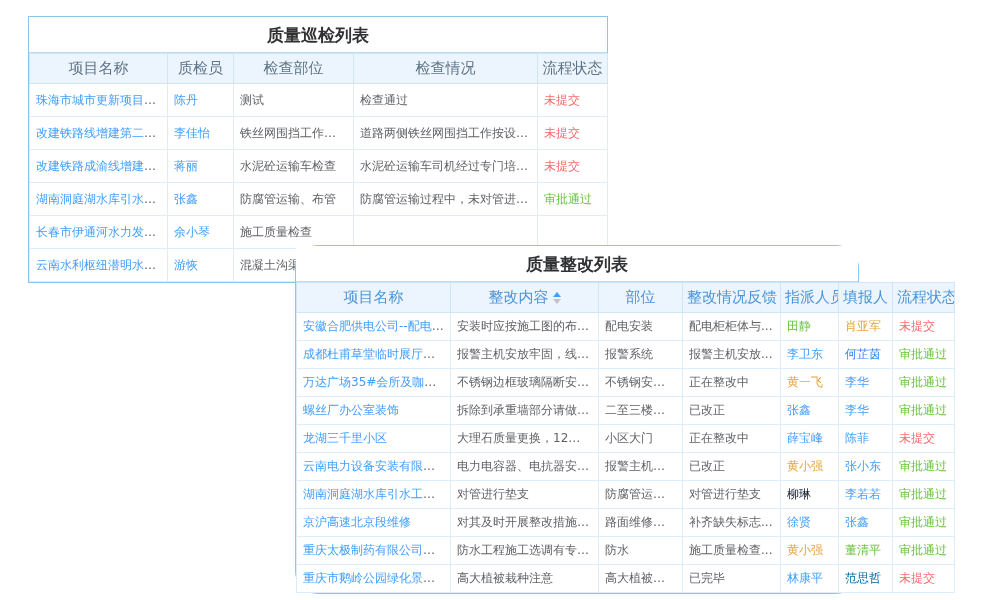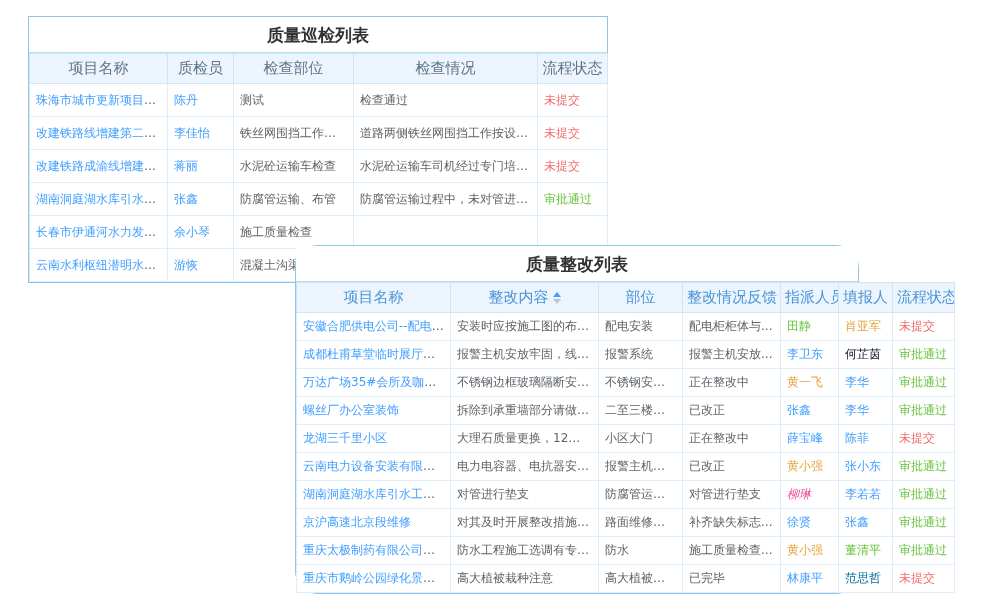--- a/index.html
+++ b/index.html
@@ -148,21 +148,21 @@
           <td class="ac"><span class="cell-link" style="color: rgb(103, 194, 58);">田静</span></td>
           <td class="ac"><span class="cell-link" style="color: rgb(230, 162, 60);">肖亚军</span></td>
           <td class="ac"><span style="color: rgb(245, 108, 108);">未提交</span></td>
         </tr>
         <tr>
           <td><span class="cell-link">成都杜甫草堂临时展厅独立展...</span></td>
           <td><span>报警主机安放牢固，线缆连接...</span></td>
           <td><span>报警系统</span></td>
           <td><span>报警主机安放...</span></td>
           <td class="ac"><span class="cell-link" style="color: rgb(64, 158, 255);">李卫东</span></td>
-          <td class="ac"><span class="cell-link" style="color: #0f172a;">何芷茵</span></td>
+          <td class="ac"><span class="cell-link" style="color: #3b82f6;">何芷茵</span></td>
           <td class="ac"><span style="color: rgb(103, 194, 58);">审批通过</span></td>
         </tr>
         <tr>
           <td><span class="cell-link">万达广场35#会所及咖啡厅空...</span></td>
           <td><span>不锈钢边框玻璃隔断安装不牢...</span></td>
           <td><span>不锈钢安装...</span></td>
           <td><span>正在整改中</span></td>
           <td class="ac"><span class="cell-link" style="color: rgb(230, 162, 60);">黄一飞</span></td>
           <td class="ac"><span class="cell-link" style="color: rgb(64, 158, 255);">李华</span></td>
           <td class="ac"><span style="color: rgb(103, 194, 58);">审批通过</span></td>
@@ -192,21 +192,21 @@
           <td><span>已改正</span></td>
           <td class="ac"><span class="cell-link" style="color: rgb(230, 162, 60);">黄小强</span></td>
           <td class="ac"><span class="cell-link" style="color: rgb(64, 158, 255);">张小东</span></td>
           <td class="ac"><span style="color: rgb(103, 194, 58);">审批通过</span></td>
         </tr>
         <tr>
           <td><span class="cell-link">湖南洞庭湖水库引水工程施工1...</span></td>
           <td><span>对管进行垫支</span></td>
           <td><span>防腐管运输...</span></td>
           <td><span>对管进行垫支</span></td>
-          <td class="ac"><span class="cell-link" style="color: #ec4899; font-style: italic;">柳琳</span></td>
+          <td class="ac"><span class="cell-link" style="color: #0f172a;">柳琳</span></td>
           <td class="ac"><span class="cell-link" style="color: rgb(64, 158, 255);">李若若</span></td>
           <td class="ac"><span style="color: rgb(103, 194, 58);">审批通过</span></td>
         </tr>
         <tr>
           <td><span class="cell-link">京沪高速北京段维修</span></td>
           <td><span>对其及时开展整改措施，桥头...</span></td>
           <td><span>路面维修检...</span></td>
           <td><span>补齐缺失标志...</span></td>
           <td class="ac"><span class="cell-link" style="color: rgb(64, 158, 255);">徐贤</span></td>
           <td class="ac"><span class="cell-link" style="color: rgb(64, 158, 255);">张鑫</span></td>

